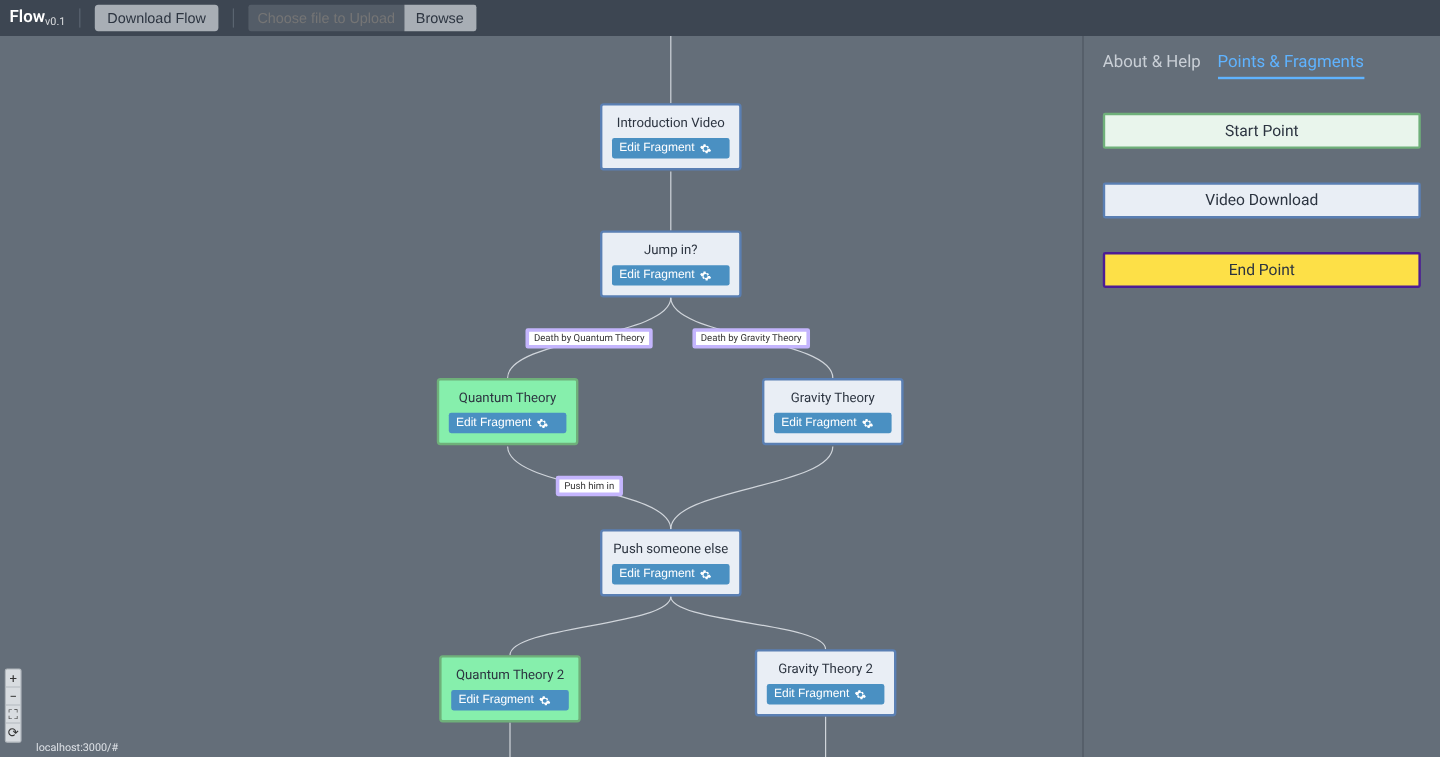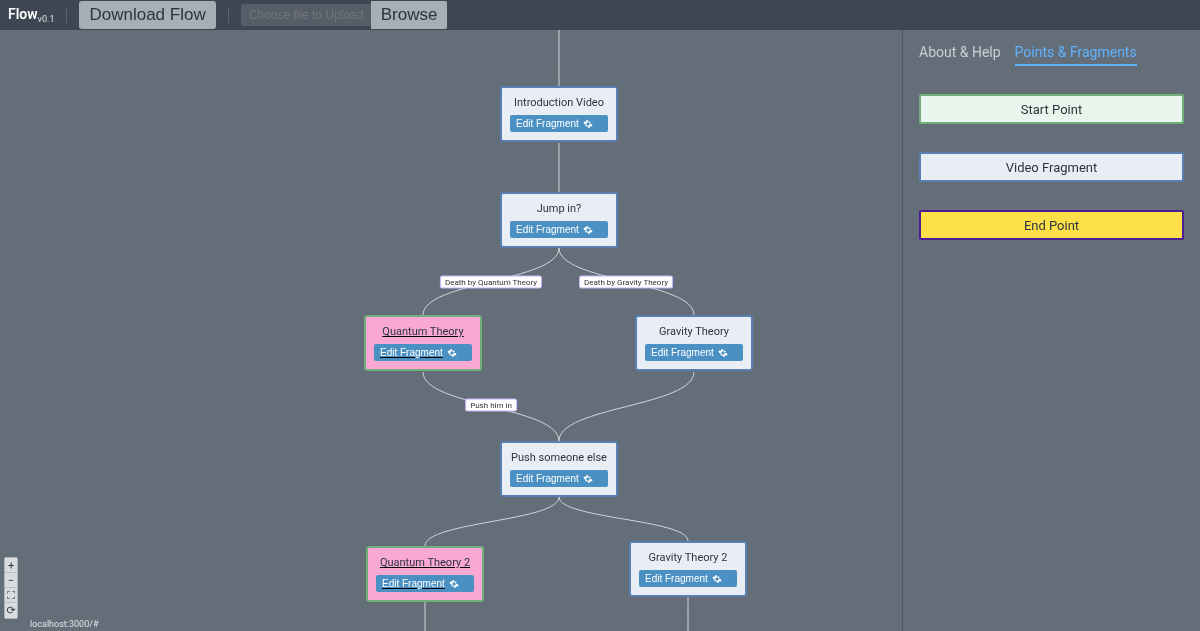--- a/index.html
+++ b/index.html
@@ -1,37 +1,37 @@
 <!DOCTYPE html>
 <html><head>
 <meta charset="utf-8">
 <style>
 *{box-sizing:border-box;margin:0;padding:0;}
 body{font-family:-apple-system,BlinkMacSystemFont,"Segoe UI",Roboto,sans-serif;background:#646e79;overflow:hidden;width:1200px;height:631px;position:relative;}
 .header{height:30px;background:#3d4652;display:flex;align-items:center;padding:0 8px;gap:12px;}
 .logo{color:#fff;font-size:14px;font-weight:600;}
 .logo sub{font-size:9px;font-weight:400;opacity:0.8;}
 .divider{width:1px;height:16px;background:#5a6470;}
-.btn{background:#a8aeb5;border:none;padding:4px 10px;border-radius:3px;font-size:17px;color:#2c3440;cursor:pointer;}
+.btn{background:#a8aeb5;border:none;padding:4px 10px;border-radius:3px;font-size:12px;color:#2c3440;cursor:pointer;}
 .file-input{background:#545d68;border:none;padding:4px 8px;color:#aab3bd;font-size:12px;width:130px;border-radius:2px 0 0 2px;}
 .file-group{display:flex;align-items:center;}
 .browse{border-radius:0 2px 2px 0;}
 .canvas{position:absolute;top:30px;left:0;right:300px;bottom:0;background:#646e79;}
 .sidebar{position:absolute;top:30px;right:0;width:298px;bottom:0;background:#646e79;border-left:1px solid #4e5761;padding:14px 16px;}
 .tabs{display:flex;gap:14px;font-size:14px;margin-bottom:16px;}
 .tab{color:#c9cfd6;cursor:pointer;padding-bottom:4px;}
 .tab.active{color:#5fb3ff;border-bottom:2px solid #5fb3ff;}
 .palette-item{height:30px;display:flex;align-items:center;justify-content:center;font-size:13px;color:#2c3440;margin-bottom:10px;border-radius:2px;cursor:pointer;margin-top:28px;}
 .start-point{background:#e9f5ec;border:2px solid #6fb07a;}
 .video-fragment{background:#e9eef5;border:2px solid #5a7fb3;}
 .end-point{background:#fde047;border:2px solid #4c1d95;}
 svg.connectors{position:absolute;top:0;left:0;width:100%;height:100%;pointer-events:none;}
-.edge-label{position:absolute;background:#fff;border:1px solid #c4b5fd;padding:1px 4px;font-size:8px;color:#333;border-radius:2px;transform:translate(-50%,-50%);}
+.edge-label{position:absolute;background:#fff;border:3px solid #c4b5fd;padding:1px 4px;font-size:8px;color:#333;border-radius:2px;transform:translate(-50%,-50%);}
 .node{position:absolute;width:118px;background:#e9eef5;border:2px solid #5a7fb3;border-radius:3px;padding:8px;display:flex;flex-direction:column;gap:6px;}
-.node.green{background:#f9a8d4;border-color:#6fb07a;text-decoration:underline;}
+.node.green{background:#86efac;border-color:#6fb07a;}
 .node-title{font-size:11px;color:#2c3440;text-align:center;}
 .edit-btn{background:#4a90c2;color:#fff;border:none;padding:3px 6px;font-size:10px;border-radius:2px;display:flex;align-items:center;gap:4px;cursor:pointer;}
 .gear{width:10px;height:10px;}
 .zoom-panel{position:absolute;left:4px;bottom:12px;width:14px;background:#d8dce0;border:1px solid #b0b6bc;border-radius:2px;display:flex;flex-direction:column;}
 .zoom-btn{height:15px;display:flex;align-items:center;justify-content:center;font-size:11px;color:#333;cursor:pointer;border-bottom:1px solid #b8bec4;}
 .zoom-btn:last-child{border-bottom:none;}
 .statusbar{position:absolute;left:0;bottom:0;font-size:9px;color:#dde1e6;padding:2px 4px;margin-left:26px;}
 </style>
 </head>
 <body>
@@ -141,16 +141,16 @@
   <div class="statusbar">localhost:3000/#</div>
 </div>
 
 <div class="sidebar">
   <div class="tabs" id="tabs">
       <div class="tab">About &amp; Help</div>
       <div class="tab active">Points &amp; Fragments</div>
     </div>
   <div id="palette">
       <div class="palette-item start-point">Start Point</div>
-      <div class="palette-item video-fragment">Video Fragment</div>
+      <div class="palette-item video-fragment">Video Download</div>
       <div class="palette-item end-point">End Point</div>
     </div>
 </div>
 
 </body></html>

